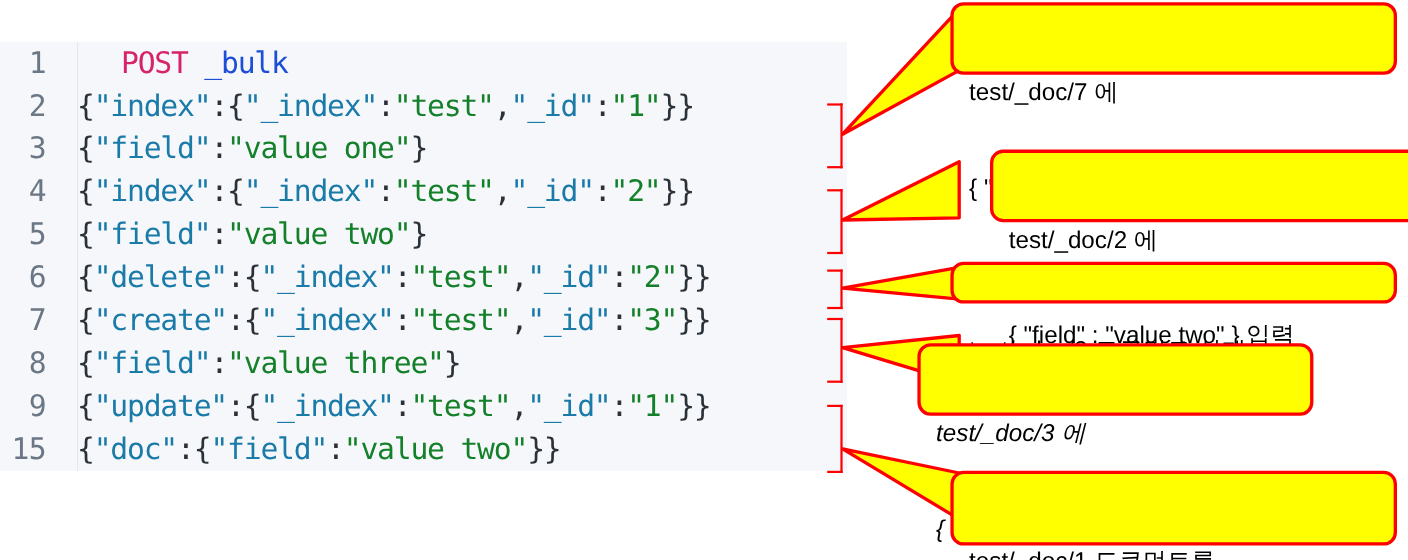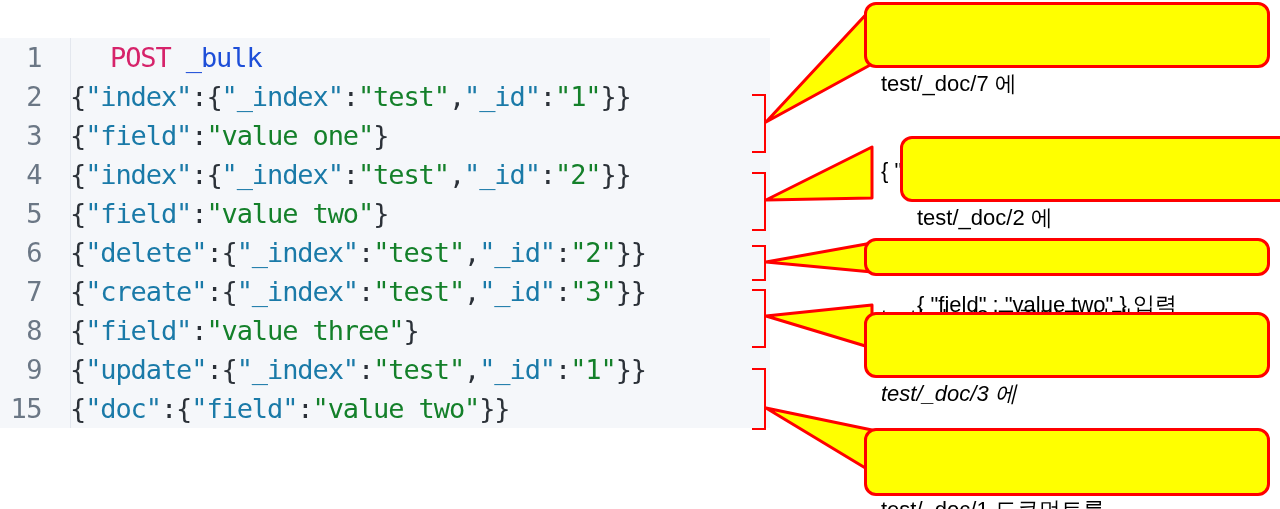--- a/index.html
+++ b/index.html
@@ -144,21 +144,21 @@
 
 <div class="callout" style="left:900px; top:136px; width:406px; height:66px;">
   <span class="cl">test/_doc/2 에</span>
   <span class="cl">{ "field" : "value two" } 입력</span>
 </div>
 
 <div class="callout" style="left:864px; top:238px; width:406px; height:38px; padding-top:4px;">
   <span class="cl">test/_doc/2 도큐먼트 삭제</span>
 </div>
 
-<div class="callout" style="left:864px; top:312px; width:406px; height:66px;font-style:italic;">
+<div class="callout" style="left:834px; top:312px; width:360px; height:66px;font-style:italic;">
   <span class="cl">test/_doc/3 에</span>
   <span class="cl">{ "field" : "value three" } 입력</span>
 </div>
 
 <div class="callout" style="left:864px; top:428px; width:406px; height:68px;">
   <span class="cl">test/_doc/1 도큐먼트를</span>
   
 </div>
 
 </body></html>

